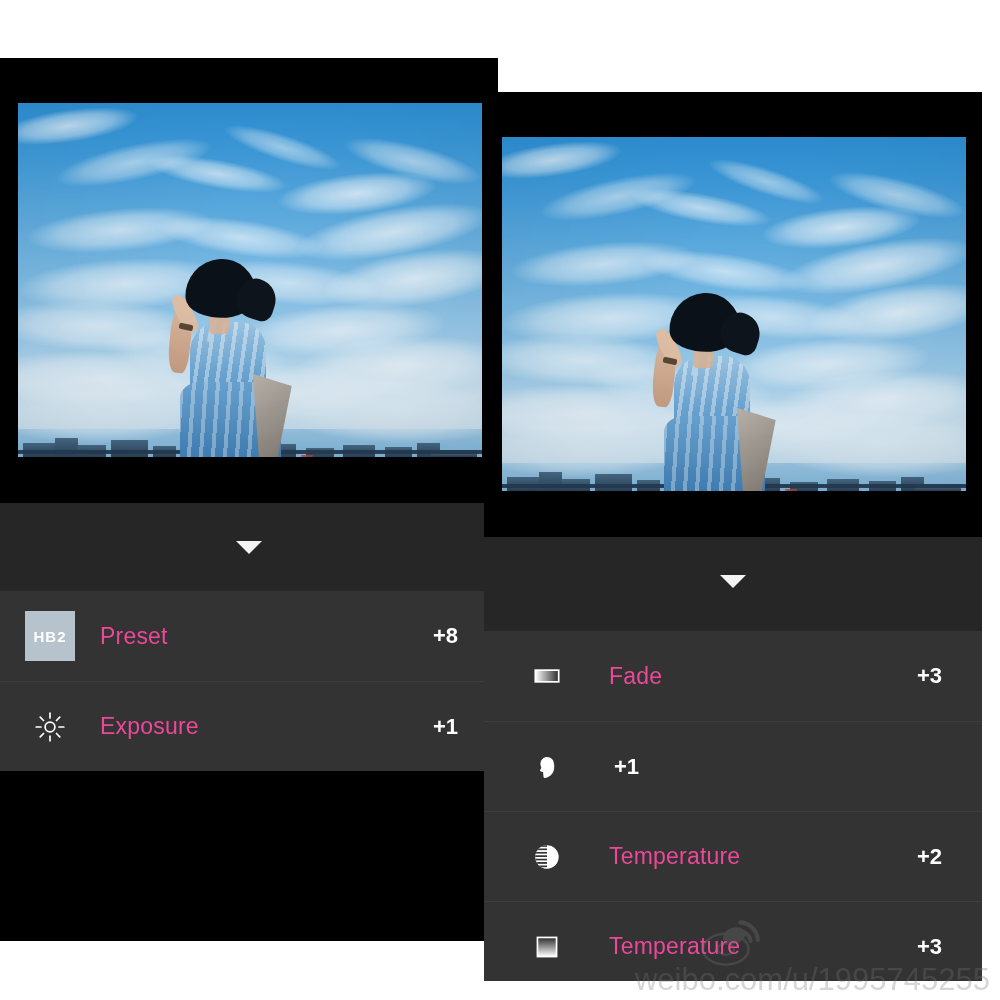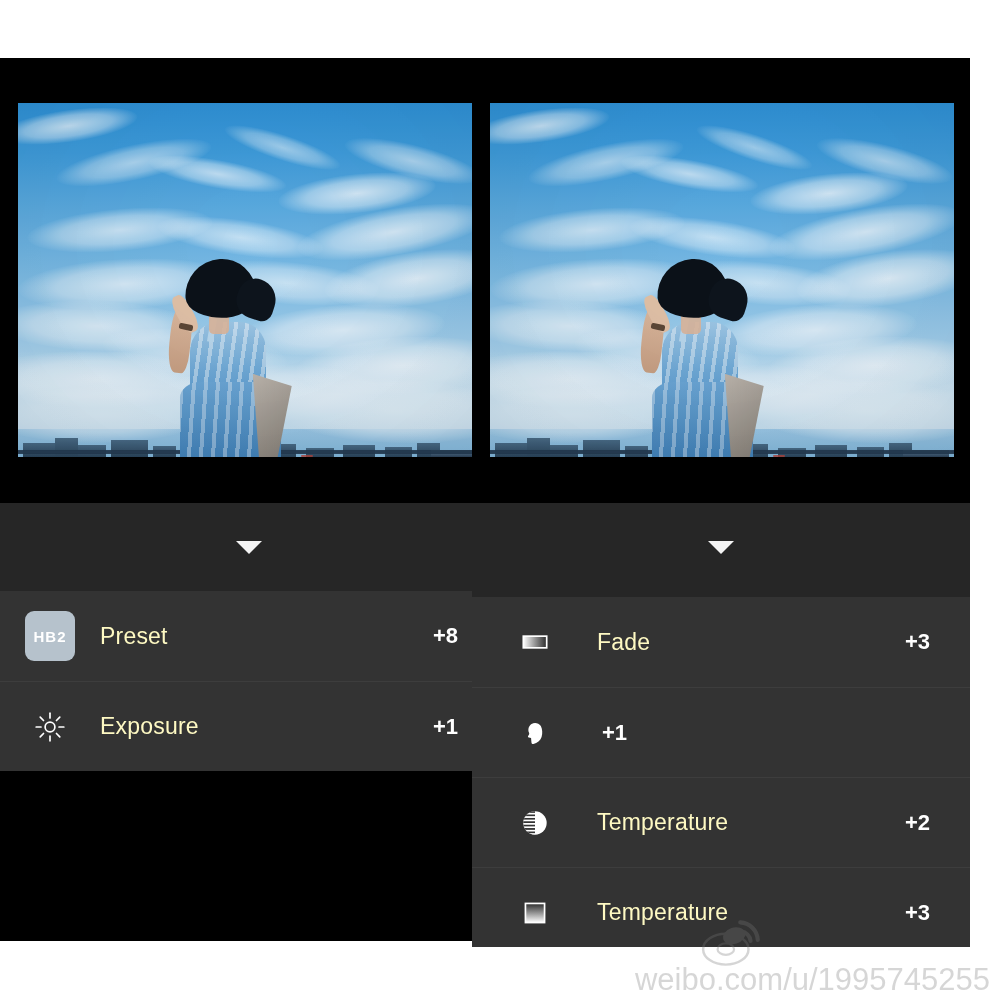--- a/index.html
+++ b/index.html
@@ -17,21 +17,21 @@
 
   
   .panel {
     position: absolute;
     top: 58px;
     width: 498px;
     background: #000000;
     overflow: hidden;
   }
   .panel.left  { left: 0px;   height: 883px; }
-  .panel.right { left: 472px; height: 889px; }
+  .panel.right { left: 484px; height: 889px; margin-top: 34px; }
 
   
   .photo-wrap {
     position: absolute;
     left: 18px; top: 45px;
     width: 464px; height: 354px;
     overflow: hidden;
     background: #2a4a68;
   }
   .photo {
@@ -239,21 +239,21 @@
     width: 100px;
     min-width: 100px;
     display: flex;
     align-items: center;
     justify-content: center;
   }
   .panel.right .row-icon { width: 125px; min-width: 125px; }
 
   .row-label {
     flex: 1;
-    color: #fef9c3;
+    color: #ec4899;
     font-size: 23px;
     letter-spacing: .2px;
   }
   .row-value {
     color: #ffffff;
     font-size: 22px;
     font-weight: bold;
     padding-right: 40px;
     min-width: 70px;
     text-align: right;
@@ -261,21 +261,20 @@
 
   
   .preset-chip {
     width: 50px; height: 50px;
     background: #b6c2cc;
     display: flex; align-items: center; justify-content: center;
     color: #ffffff;
     font-size: 15px;
     font-weight: bold;
     letter-spacing: 1px;
-    border-radius: 9px;
   }
   .ico { width: 34px; height: 34px; display:block; }
 
   
   .wm {
     position: absolute;
     pointer-events: none;
     color: rgba(120,120,120,.30);
     font-family: "Liberation Sans", sans-serif;
     white-space: nowrap;

